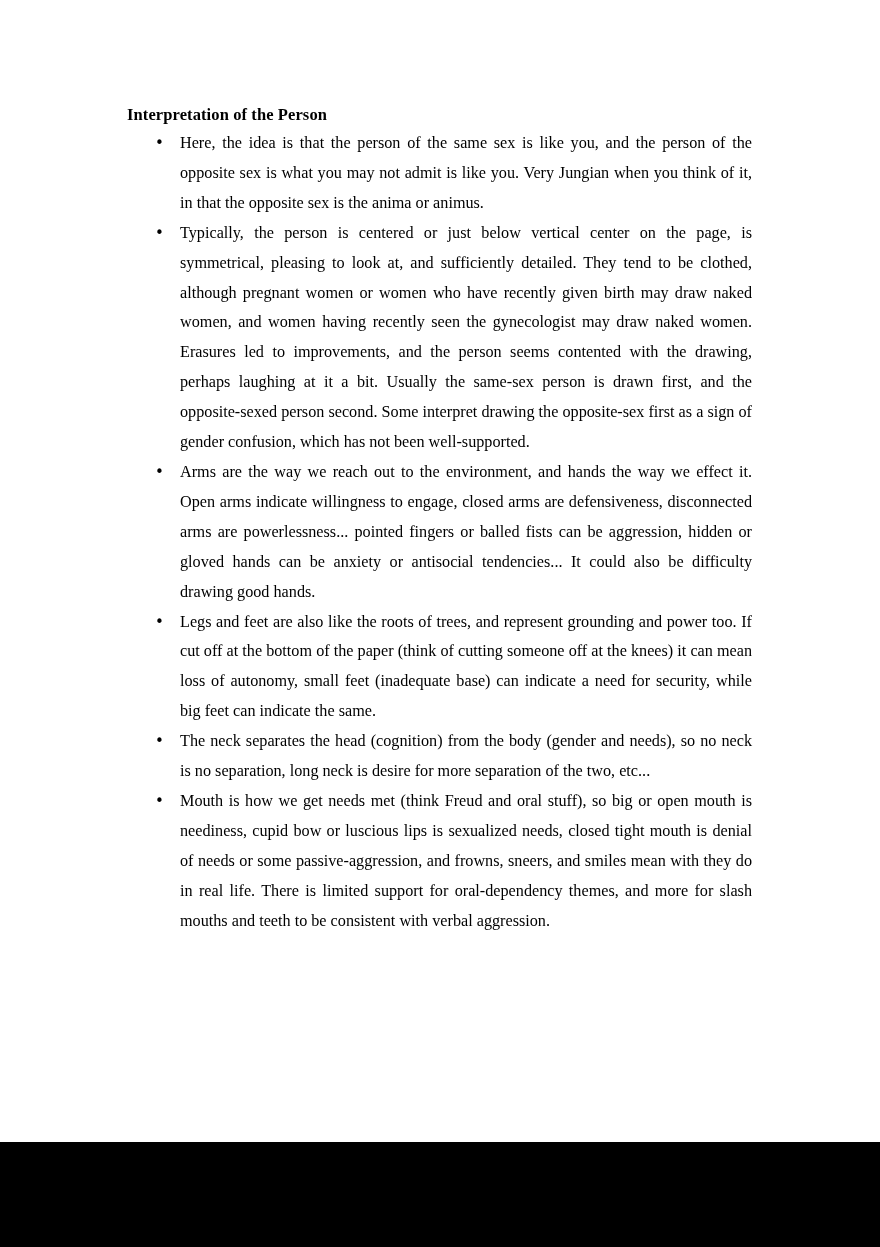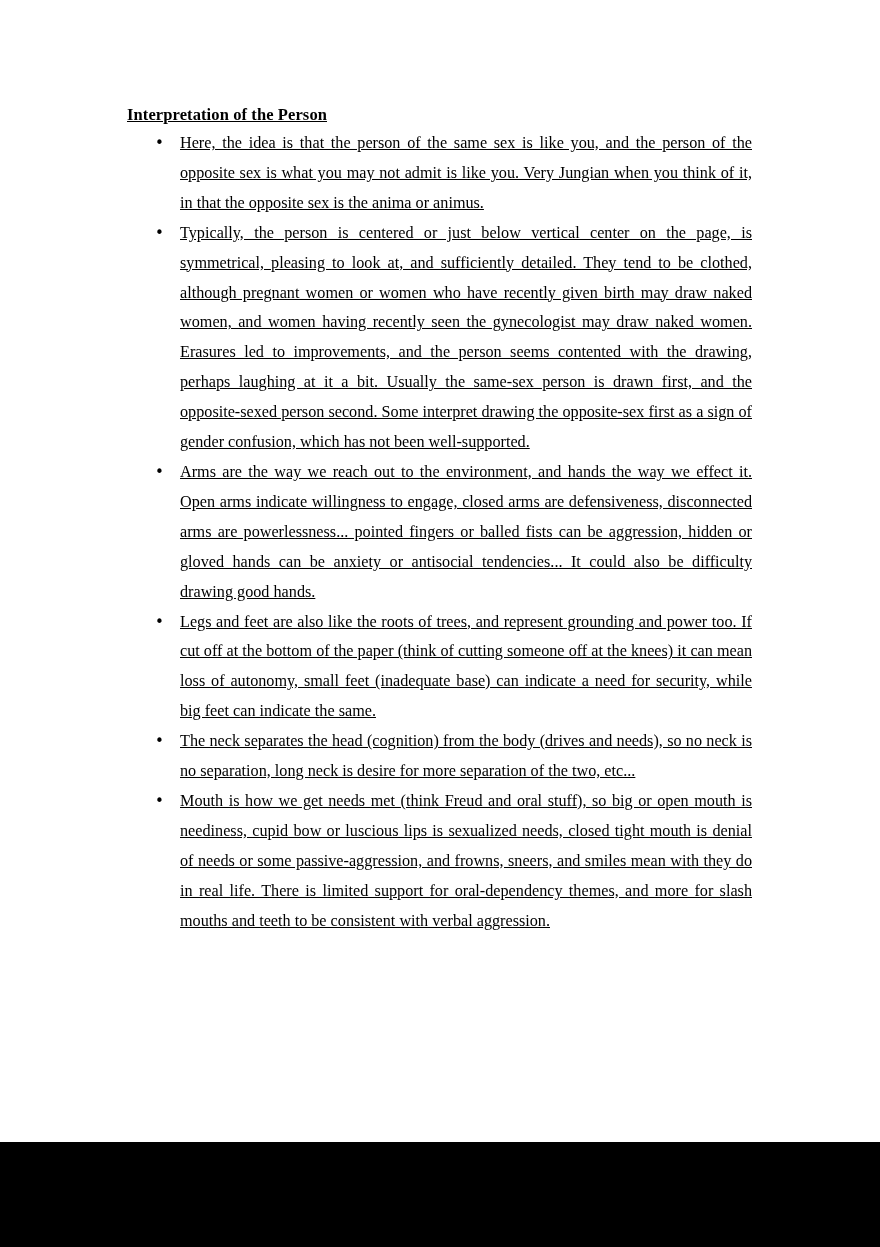--- a/index.html
+++ b/index.html
@@ -21,21 +21,20 @@
     left: 0;
     width: 880px;
     height: 1142px;
     background: #ffffff;
   }
   .content {
     position: absolute;
     left: 127px;
     top: 104px;
     width: 625px;
-    text-decoration: underline;
   }
   .doc-heading {
     font-size: 16.5px;
     font-weight: bold;
     line-height: 22px;
     margin: 0 0 3px 0;
     letter-spacing: 0.1px;
   }
   .bullet-list {
     list-style: none;
@@ -96,21 +95,21 @@
         <span class="bullet-text">Arms are the way we reach out to the environment, and hands the way we effect it. Open arms indicate willingness to engage, closed arms are defensiveness, disconnected arms are powerlessness... pointed fingers or balled fists can be aggression, hidden or gloved hands can be anxiety or antisocial tendencies... It could also be difficulty drawing good hands.</span>
       </li>
 
       <li class="bullet-item">
         <span class="bullet-mark">•</span>
         <span class="bullet-text">Legs and feet are also like the roots of trees, and represent grounding and power too. If cut off at the bottom of the paper (think of cutting someone off at the knees) it can mean loss of autonomy, small feet (inadequate base) can indicate a need for security, while big feet can indicate the same.</span>
       </li>
 
       <li class="bullet-item">
         <span class="bullet-mark">•</span>
-        <span class="bullet-text">The neck separates the head (cognition) from the body (drives and needs), so no neck is no separation, long neck is desire for more separation of the two, etc...</span>
+        <span class="bullet-text">The neck separates the head (cognition) from the body (gender and needs), so no neck is no separation, long neck is desire for more separation of the two, etc...</span>
       </li>
 
       <li class="bullet-item">
         <span class="bullet-mark">•</span>
         <span class="bullet-text">Mouth is how we get needs met (think Freud and oral stuff), so big or open mouth is neediness, cupid bow or luscious lips is sexualized needs, closed tight mouth is denial of needs or some passive-aggression, and frowns, sneers, and smiles mean with they do in real life. There is limited support for oral-dependency themes, and more for slash mouths and teeth to be consistent with verbal aggression.</span>
       </li>
 
     </ul>
   </div>
 </div>

